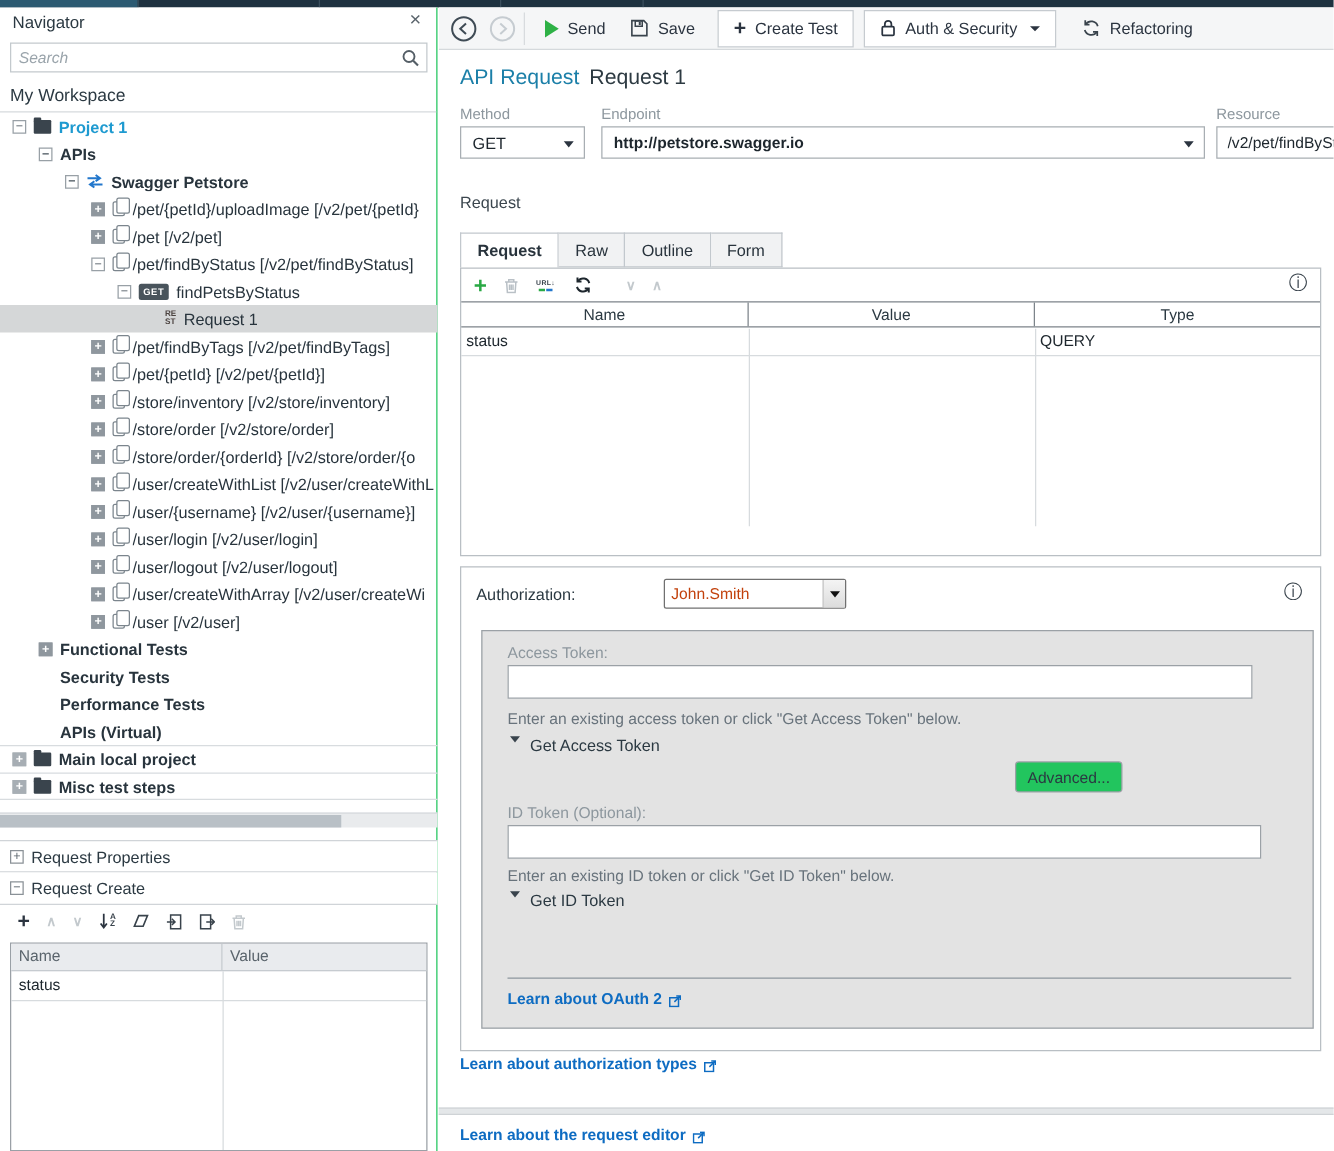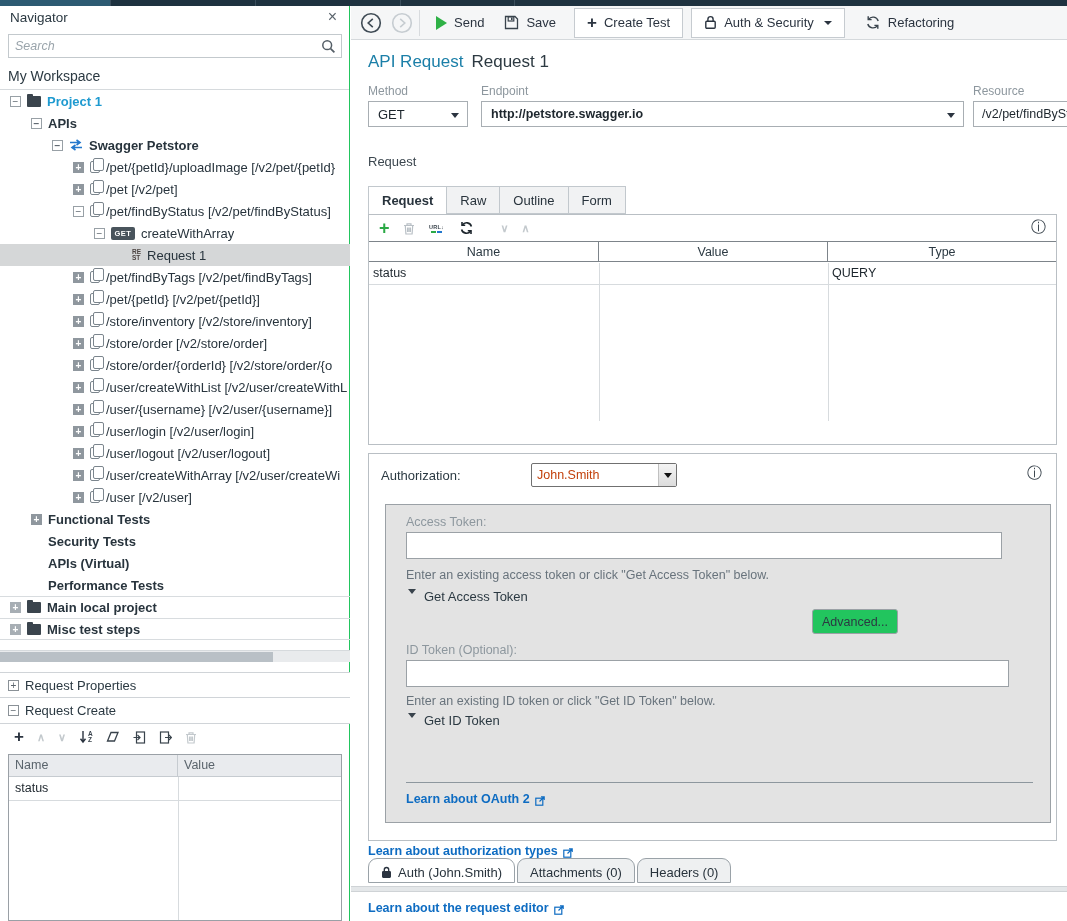--- a/index.html
+++ b/index.html
@@ -218,21 +218,21 @@
     <span class="tree-label">/pet [/v2/pet]</span>
   </div>
       <div class="tree-item" style="padding-left: 73px;">
     <span class="expander exp-minus">−</span>
     <span class="tree-icon icon-doc"></span>
     <span class="tree-label">/pet/findByStatus [/v2/pet/findByStatus]</span>
   </div>
       <div class="tree-item" style="padding-left: 94px;">
     <span class="expander exp-minus">−</span>
     <span class="tree-icon icon-get">GET</span>
-    <span class="tree-label">createWithArray</span>
+    <span class="tree-label">findPetsByStatus</span>
   </div>
       <div class="tree-item selected" style="padding-left: 115px;">
     <span class="expander exp-none"></span>
     <span class="tree-icon icon-rest">
           <span>RE</span>
           <span>ST</span>
         </span>
     <span class="tree-label">Request 1</span>
   </div>
       <div class="tree-item" style="padding-left: 73px;">
@@ -296,26 +296,26 @@
     <span class="tree-label">Functional Tests</span>
   </div>
       <div class="tree-item bold" style="padding-left: 31px;">
     <span class="expander exp-none"></span>
 
     <span class="tree-label">Security Tests</span>
   </div>
       <div class="tree-item bold" style="padding-left: 31px;">
     <span class="expander exp-none"></span>
 
-    <span class="tree-label">APIs (Virtual)</span>
+    <span class="tree-label">Performance Tests</span>
   </div>
       <div class="tree-item bold" style="padding-left: 31px;">
     <span class="expander exp-none"></span>
 
-    <span class="tree-label">Performance Tests</span>
+    <span class="tree-label">APIs (Virtual)</span>
   </div>
       <div class="tree-item bold sep-top" style="padding-left: 10px;">
     <span class="expander exp-winplus">+</span>
     <span class="tree-icon icon-folder"></span>
     <span class="tree-label">Main local project</span>
   </div>
       <div class="tree-item bold sep-top sep-bottom" style="padding-left: 10px;">
     <span class="expander exp-winplus">+</span>
     <span class="tree-icon icon-folder"></span>
     <span class="tree-label">Misc test steps</span>
@@ -556,35 +556,20 @@
   </div>
 
   <span class="link learn-auth">
     <span>Learn about authorization types</span>
     <svg width="10" height="10" viewBox="0 0 10 10">
         <rect x="0.8" y="2.2" width="7" height="7" fill="none" stroke="#0e6cc2" stroke-width="1.2"></rect>
         <path d="M4.5 5.5 L9 1 M6 0.8 h3.2 v3.2" fill="none" stroke="#0e6cc2" stroke-width="1.2"></path>
       </svg>
   </span>
 
-  <div class="bottom-tabs">
-    <span class="btab active">
-      <svg width="11" height="13" viewBox="0 0 13 15">
-          <rect x="1.8" y="6.3" width="9.4" height="7" rx="1" fill="#2b3440" stroke="#2b3440" stroke-width="1.2"></rect>
-          <path d="M3.9 6.3 V4.2 a2.6 2.6 0 0 1 5.2 0 V6.3" fill="none" stroke="#2b3440" stroke-width="1.6"></path>
-        </svg>
-      <span>Auth (John.Smith)</span>
-    </span>
-    <span class="btab">
-        <span>Attachments (0)</span>
-      </span>
-    <span class="btab">
-        <span>Headers (0)</span>
-      </span>
-  </div>
 
   <div class="splitter"></div>
 
   <span class="link learn-editor">
     <span>Learn about the request editor</span>
     <svg width="10" height="10" viewBox="0 0 10 10">
         <rect x="0.8" y="2.2" width="7" height="7" fill="none" stroke="#0e6cc2" stroke-width="1.2"></rect>
         <path d="M4.5 5.5 L9 1 M6 0.8 h3.2 v3.2" fill="none" stroke="#0e6cc2" stroke-width="1.2"></path>
       </svg>
   </span>

